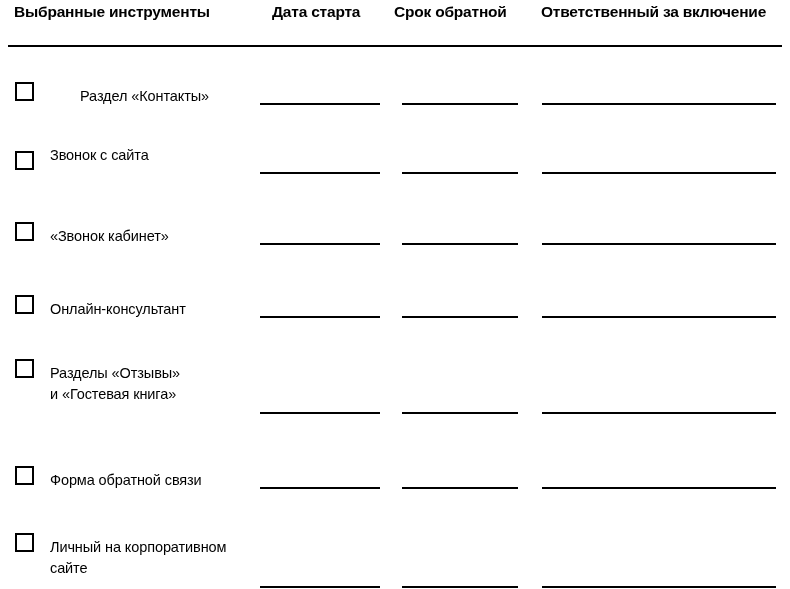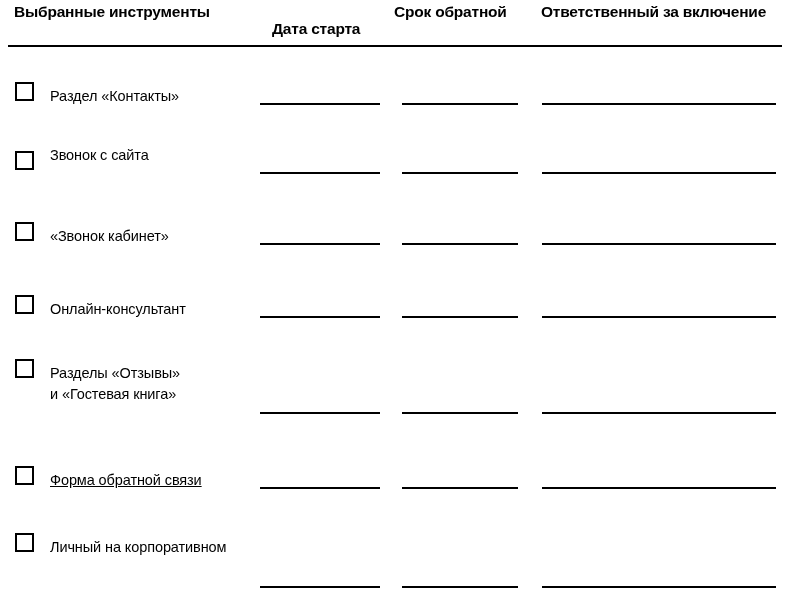--- a/index.html
+++ b/index.html
@@ -33,21 +33,21 @@
   .hdr {
     position: absolute;
     font-weight: bold;
     font-size: 15.5px;
     letter-spacing: -0.2px;
     color: #000000;
     white-space: nowrap;
     top: 3px;
   }
   .hdr-tools   { left: 14px; }
-  .hdr-start   { left: 272px; margin-top: 17px; }
+  .hdr-start   { left: 272px; }
   .hdr-term    { left: 394px; }
   .hdr-person  { left: 541px; text-align: right; }
 
   .header-rule {
     position: absolute;
     top: 45px;
     left: 8px;
     width: 774px;
     height: 2px;
     background: #000000;
@@ -106,21 +106,21 @@
     <div class="hdr hdr-tools">Выбранные инструменты</div>
     <div class="hdr hdr-start">Дата старта</div>
     <div class="hdr hdr-term">Срок обратной</div>
     <div class="hdr hdr-person">Ответственный за включение</div>
   </div>
   <div class="header-rule"></div>
 
   <div class="rows" id="rows">
       <div class="row" style="top: 0px;">
         <div class="checkbox" style="top: 36px;"></div>
-        <div class="label" style="top: 40px;"><span>Раздел «Контакты»</span></div>
+        <div class="label" style="top: 40px; margin-left: 30px;"><span>Раздел «Контакты»</span></div>
         <div class="fill fill-start" style="top: 57px;"></div>
         <div class="fill fill-term" style="top: 57px;"></div>
         <div class="fill fill-person" style="top: 57px;"></div>
       </div>
       <div class="row" style="top: 0px;">
         <div class="checkbox" style="top: 105px;"></div>
         <div class="label" style="top: 99px;"><span>Звонок с сайта</span></div>
         <div class="fill fill-start" style="top: 126px;"></div>
         <div class="fill fill-term" style="top: 126px;"></div>
         <div class="fill fill-person" style="top: 126px;"></div>
@@ -141,27 +141,27 @@
       </div>
       <div class="row" style="top: 0px;">
         <div class="checkbox" style="top: 313px;"></div>
         <div class="label" style="top: 317px;"><span>Разделы «Отзывы»</span><span class="line2">и «Гостевая книга»</span></div>
         <div class="fill fill-start" style="top: 366px;"></div>
         <div class="fill fill-term" style="top: 366px;"></div>
         <div class="fill fill-person" style="top: 366px;"></div>
       </div>
       <div class="row" style="top: 0px;">
         <div class="checkbox" style="top: 420px;"></div>
-        <div class="label" style="top: 424px; text-decoration: underline;"><span>Форма обратной связи</span></div>
+        <div class="label" style="top: 424px;"><span>Форма обратной связи</span></div>
         <div class="fill fill-start" style="top: 441px;"></div>
         <div class="fill fill-term" style="top: 441px;"></div>
         <div class="fill fill-person" style="top: 441px;"></div>
       </div>
       <div class="row" style="top: 0px;">
         <div class="checkbox" style="top: 487px;"></div>
-        <div class="label" style="top: 491px;"><span>Личный на корпоративном</span></div>
+        <div class="label" style="top: 491px;"><span>Личный на корпоративном</span><span class="line2">сайте</span></div>
         <div class="fill fill-start" style="top: 540px;"></div>
         <div class="fill fill-term" style="top: 540px;"></div>
         <div class="fill fill-person" style="top: 540px;"></div>
       </div>
     </div>
 
 </div>
 
 </body></html>

